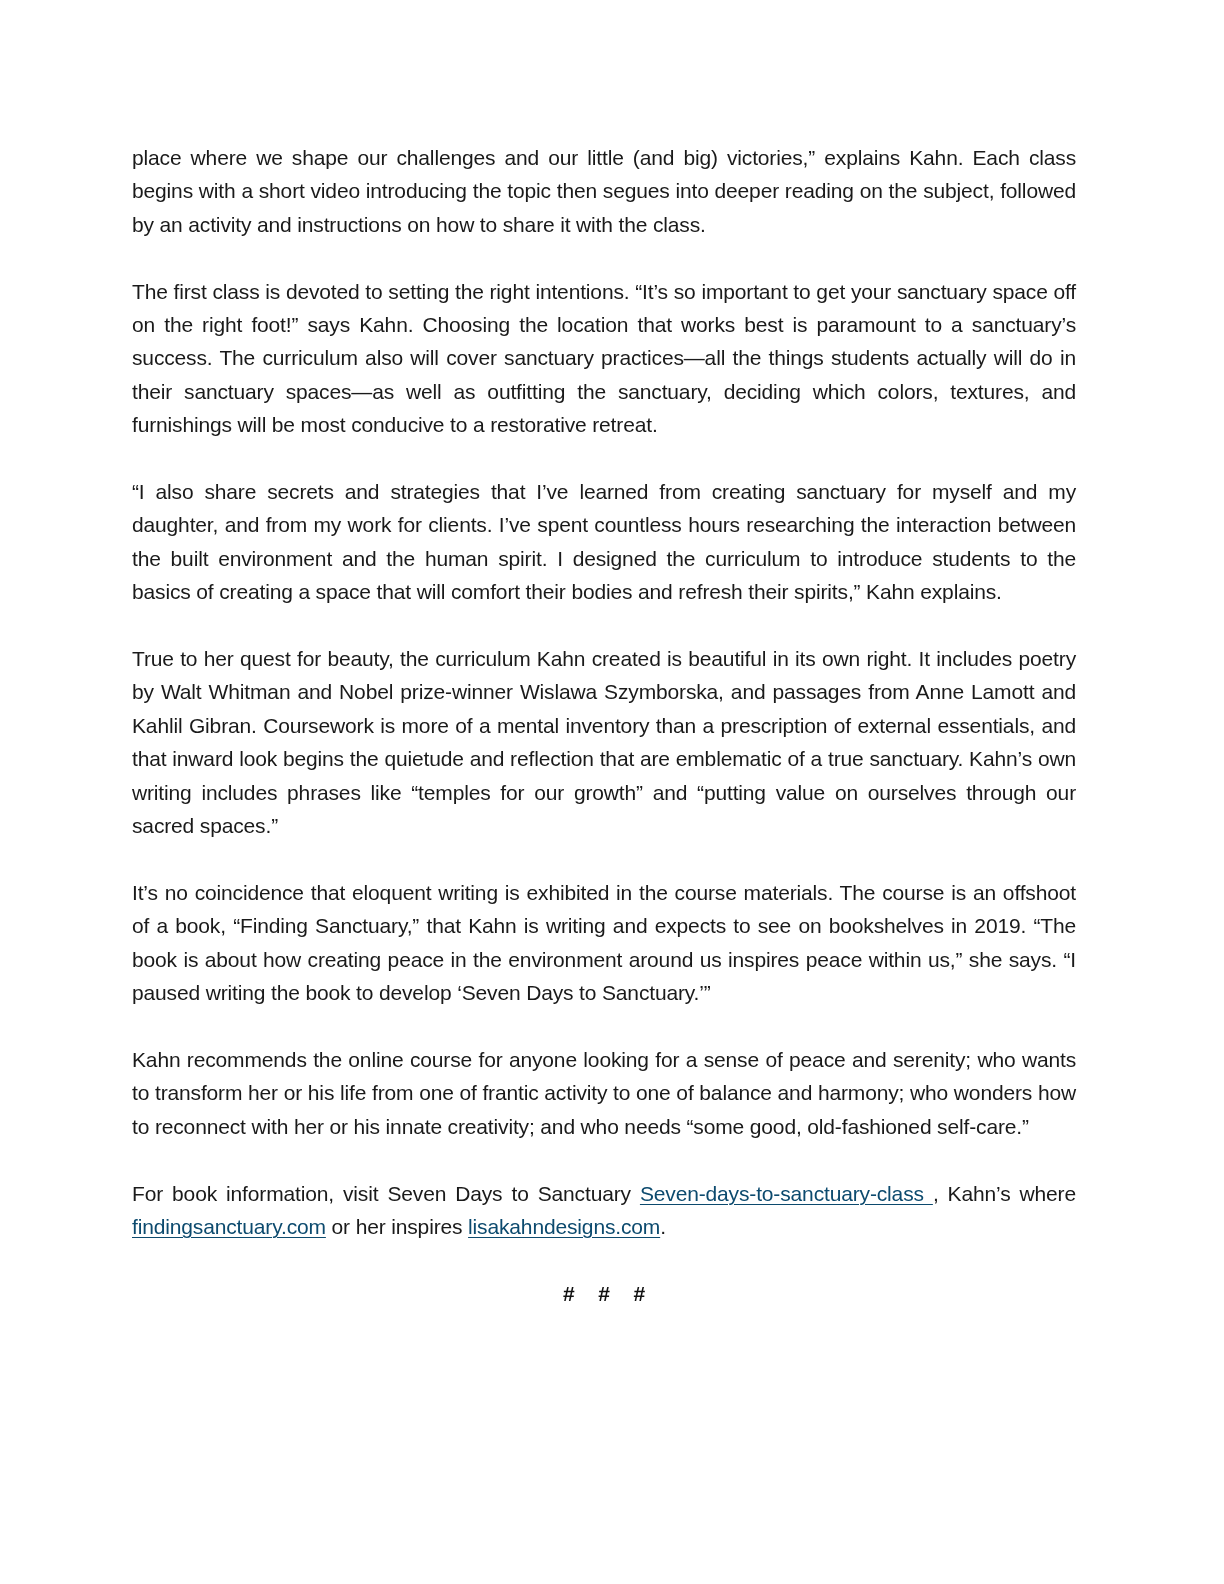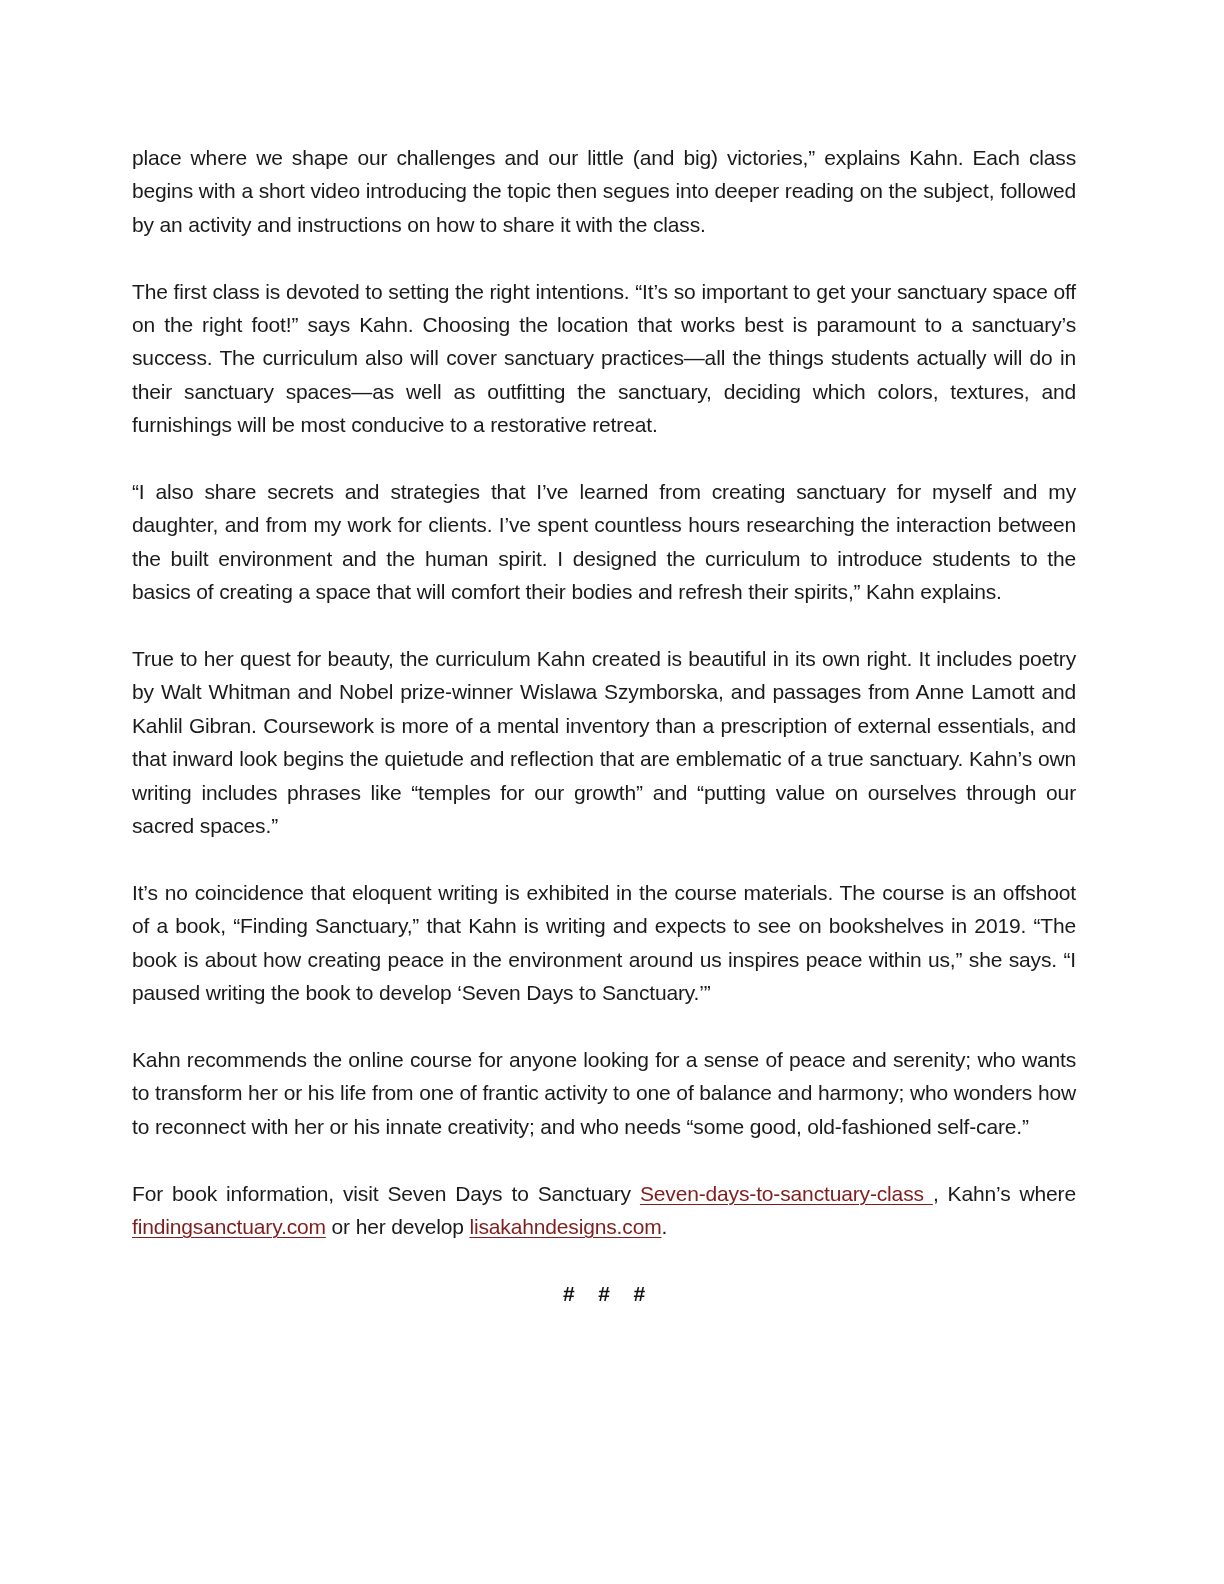--- a/index.html
+++ b/index.html
@@ -14,21 +14,21 @@
       line-height: 33.4px;
       color: #1a1a1a;
       letter-spacing: -0.15px;
       margin-top: 44px;
     }
     .para {
       margin: 0 0 33.4px 0;
       text-align: justify;
     }
     a.link {
-      color: #7f1d1d;
+      color: #0c4a6e;
       text-decoration: underline;
       text-underline-offset: 3px;
       text-decoration-thickness: 1px;
     }
     .end-mark {
       text-align: center;
       font-weight: bold;
       margin-top: 0;
       word-spacing: 18px;
       color: #111;
@@ -37,15 +37,15 @@
 </head>
 <body>
 
 <div class="page">
   <p class="para">place where we shape our challenges and our little (and big) victories,” explains Kahn. Each class begins with a short video introducing the topic then segues into deeper reading on the subject, followed by an activity and instructions on how to share it with the class.</p>
   <p class="para">The first class is devoted to setting the right intentions. “It’s so important to get your sanctuary space off on the right foot!” says Kahn. Choosing the location that works best is paramount to a sanctuary’s success. The curriculum also will cover sanctuary practices—all the things students actually will do in their sanctuary spaces—as well as outfitting the sanctuary, deciding which colors, textures, and furnishings will be most conducive to a restorative retreat.</p>
   <p class="para">“I also share secrets and strategies that I’ve learned from creating sanctuary for myself and my daughter, and from my work for clients. I’ve spent countless hours researching the interaction between the built environment and the human spirit. I designed the curriculum to introduce students to the basics of creating a space that will comfort their bodies and refresh their spirits,” Kahn explains.</p>
   <p class="para">True to her quest for beauty, the curriculum Kahn created is beautiful in its own right. It includes poetry by Walt Whitman and Nobel prize-winner Wislawa Szymborska, and passages from Anne Lamott and Kahlil Gibran. Coursework is more of a mental inventory than a prescription of external essentials, and that inward look begins the quietude and reflection that are emblematic of a true sanctuary. Kahn’s own writing includes phrases like “temples for our growth” and “putting value on ourselves through our sacred spaces.”</p>
   <p class="para">It’s no coincidence that eloquent writing is exhibited in the course materials. The course is an offshoot of a book, “Finding Sanctuary,” that Kahn is writing and expects to see on bookshelves in 2019. “The book is about how creating peace in the environment around us inspires peace within us,” she says. “I paused writing the book to develop ‘Seven Days to Sanctuary.’”</p>
   <p class="para">Kahn recommends the online course for anyone looking for a sense of peace and serenity; who wants to transform her or his life from one of frantic activity to one of balance and harmony; who wonders how to reconnect with her or his innate creativity; and who needs “some good, old-fashioned self-care.”</p>
-  <p class="para"><span>For book information, visit Seven Days to Sanctuary </span><a class="link">Seven-days-to-sanctuary-class </a><span>, Kahn’s where </span><a class="link">findingsanctuary.com</a><span> or her develop </span><a class="link">lisakahndesigns.com</a><span>.</span></p>
+  <p class="para"><span>For book information, visit Seven Days to Sanctuary </span><a class="link">Seven-days-to-sanctuary-class </a><span>, Kahn’s where </span><a class="link">findingsanctuary.com</a><span> or her inspires </span><a class="link">lisakahndesigns.com</a><span>.</span></p>
   <p class="end-mark"># # #</p>
 </div>
 
 </body></html>

